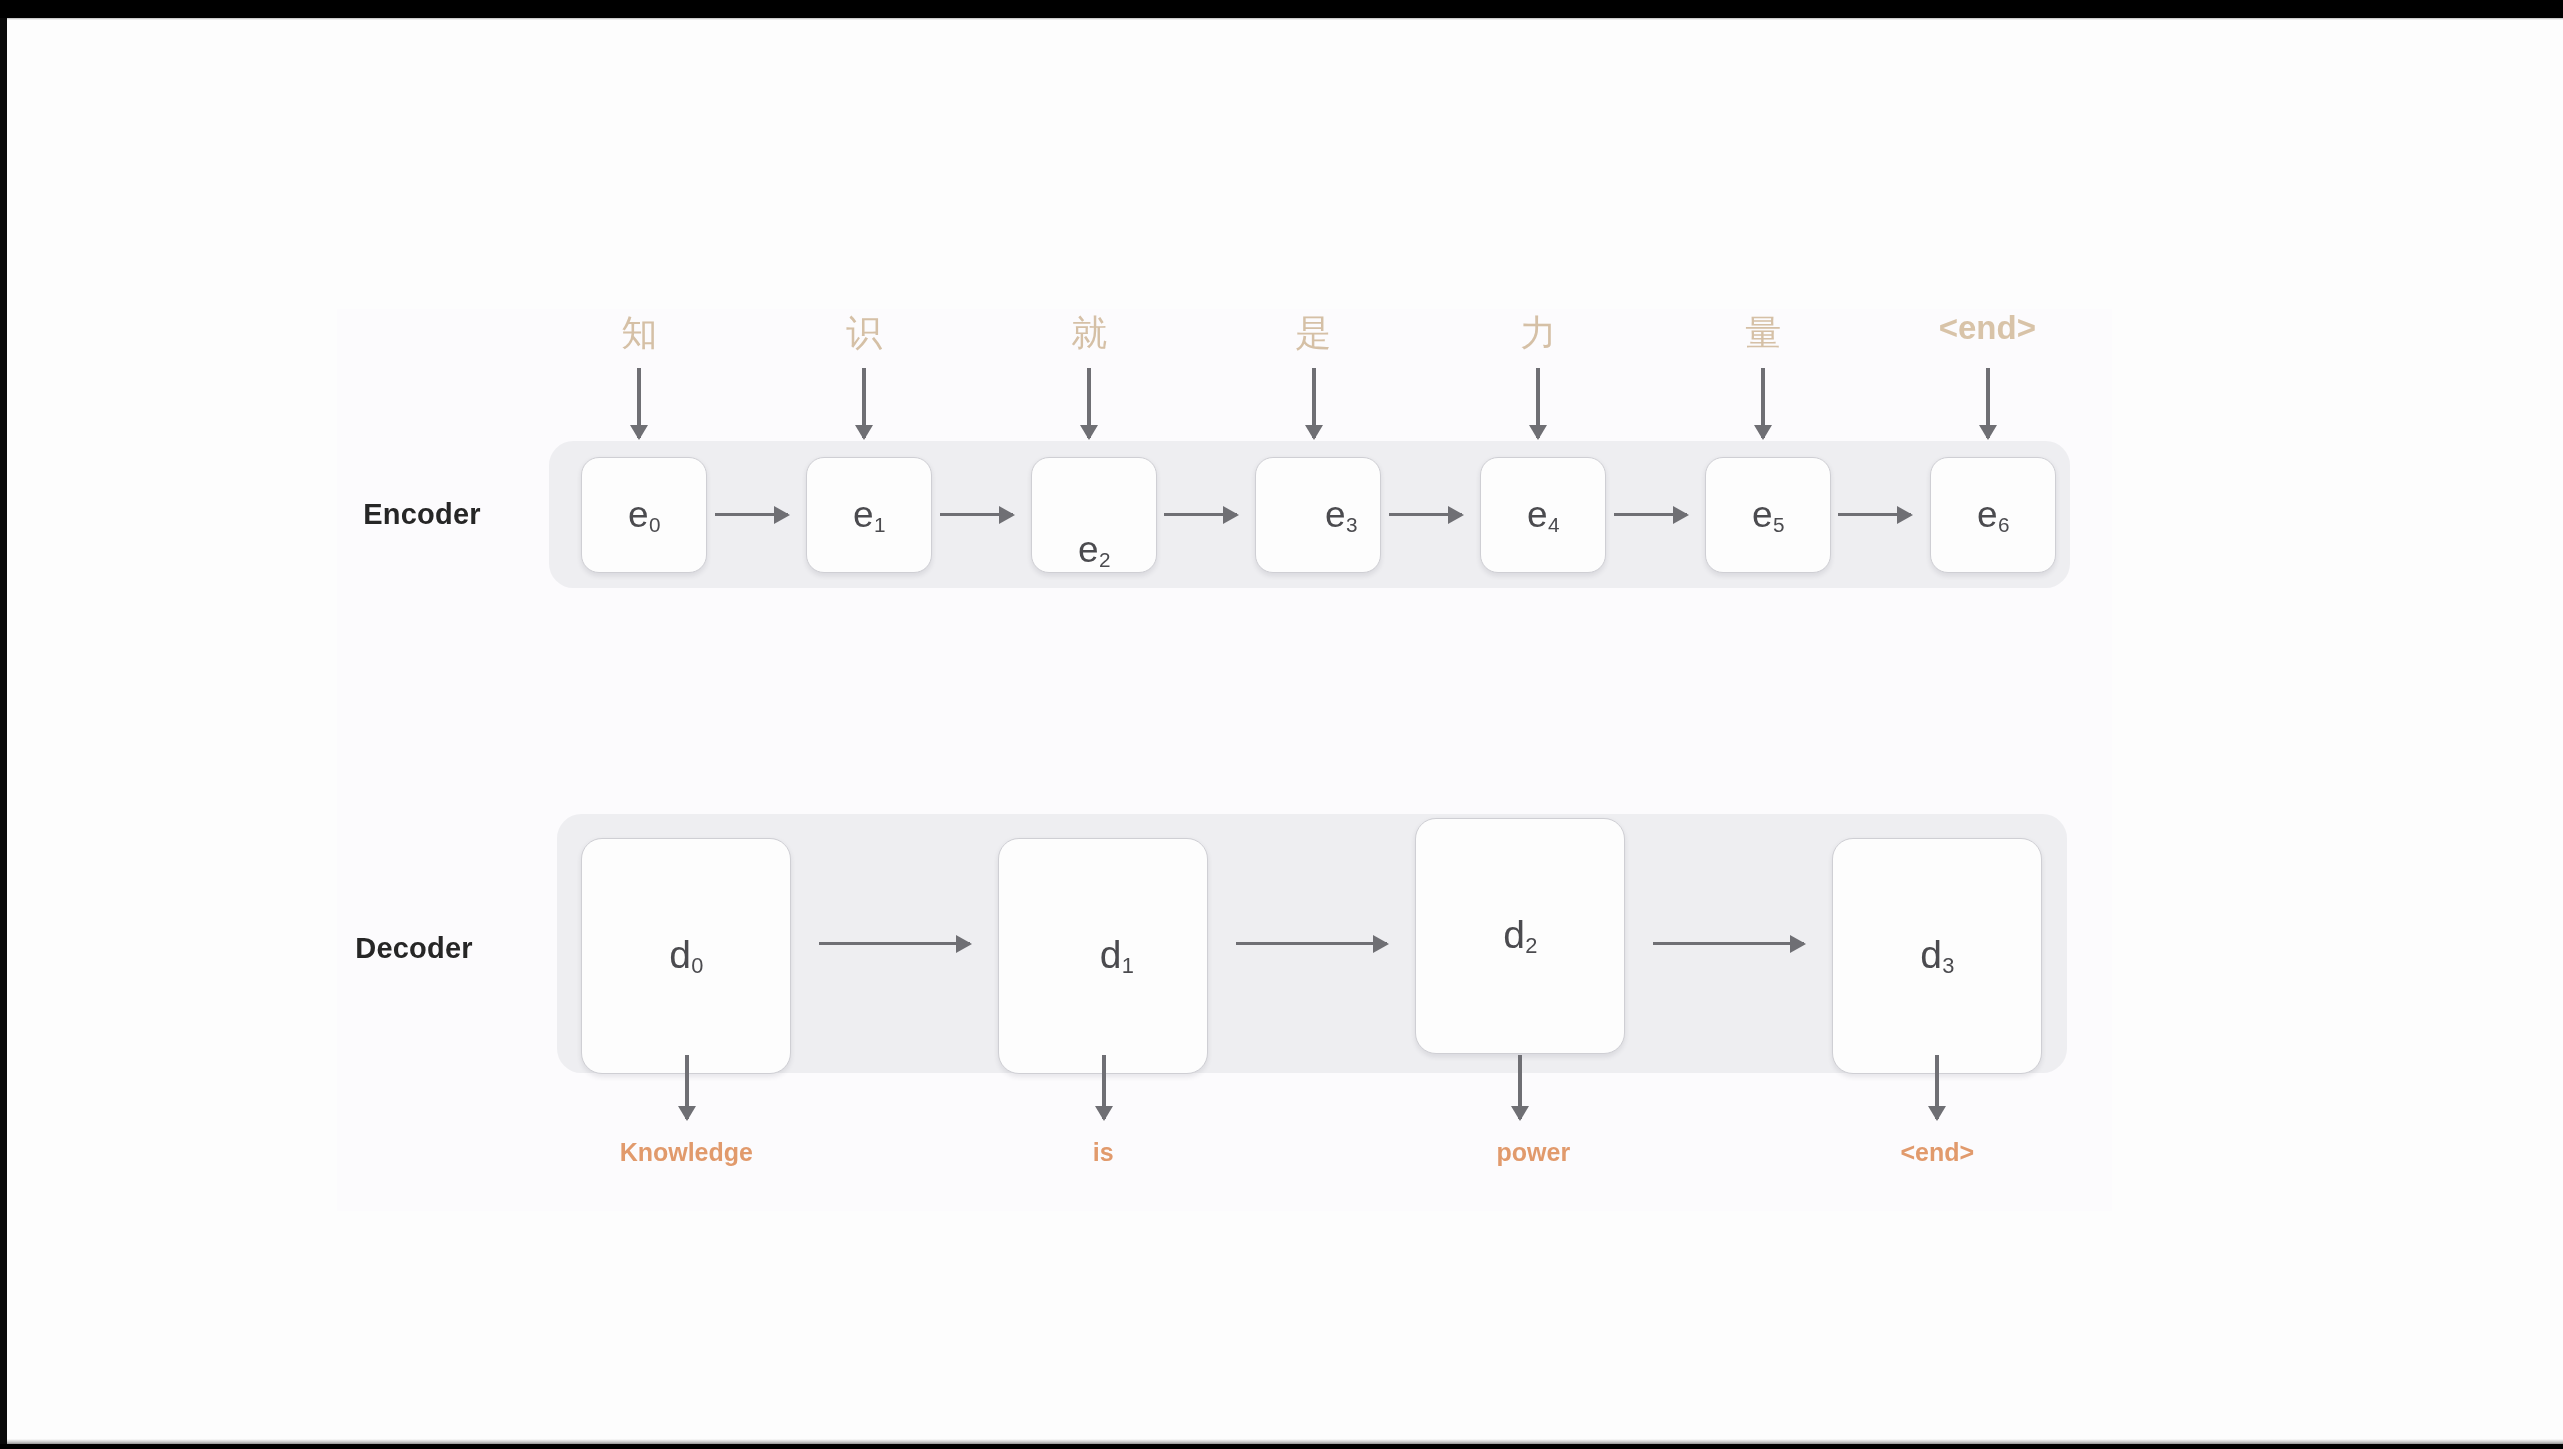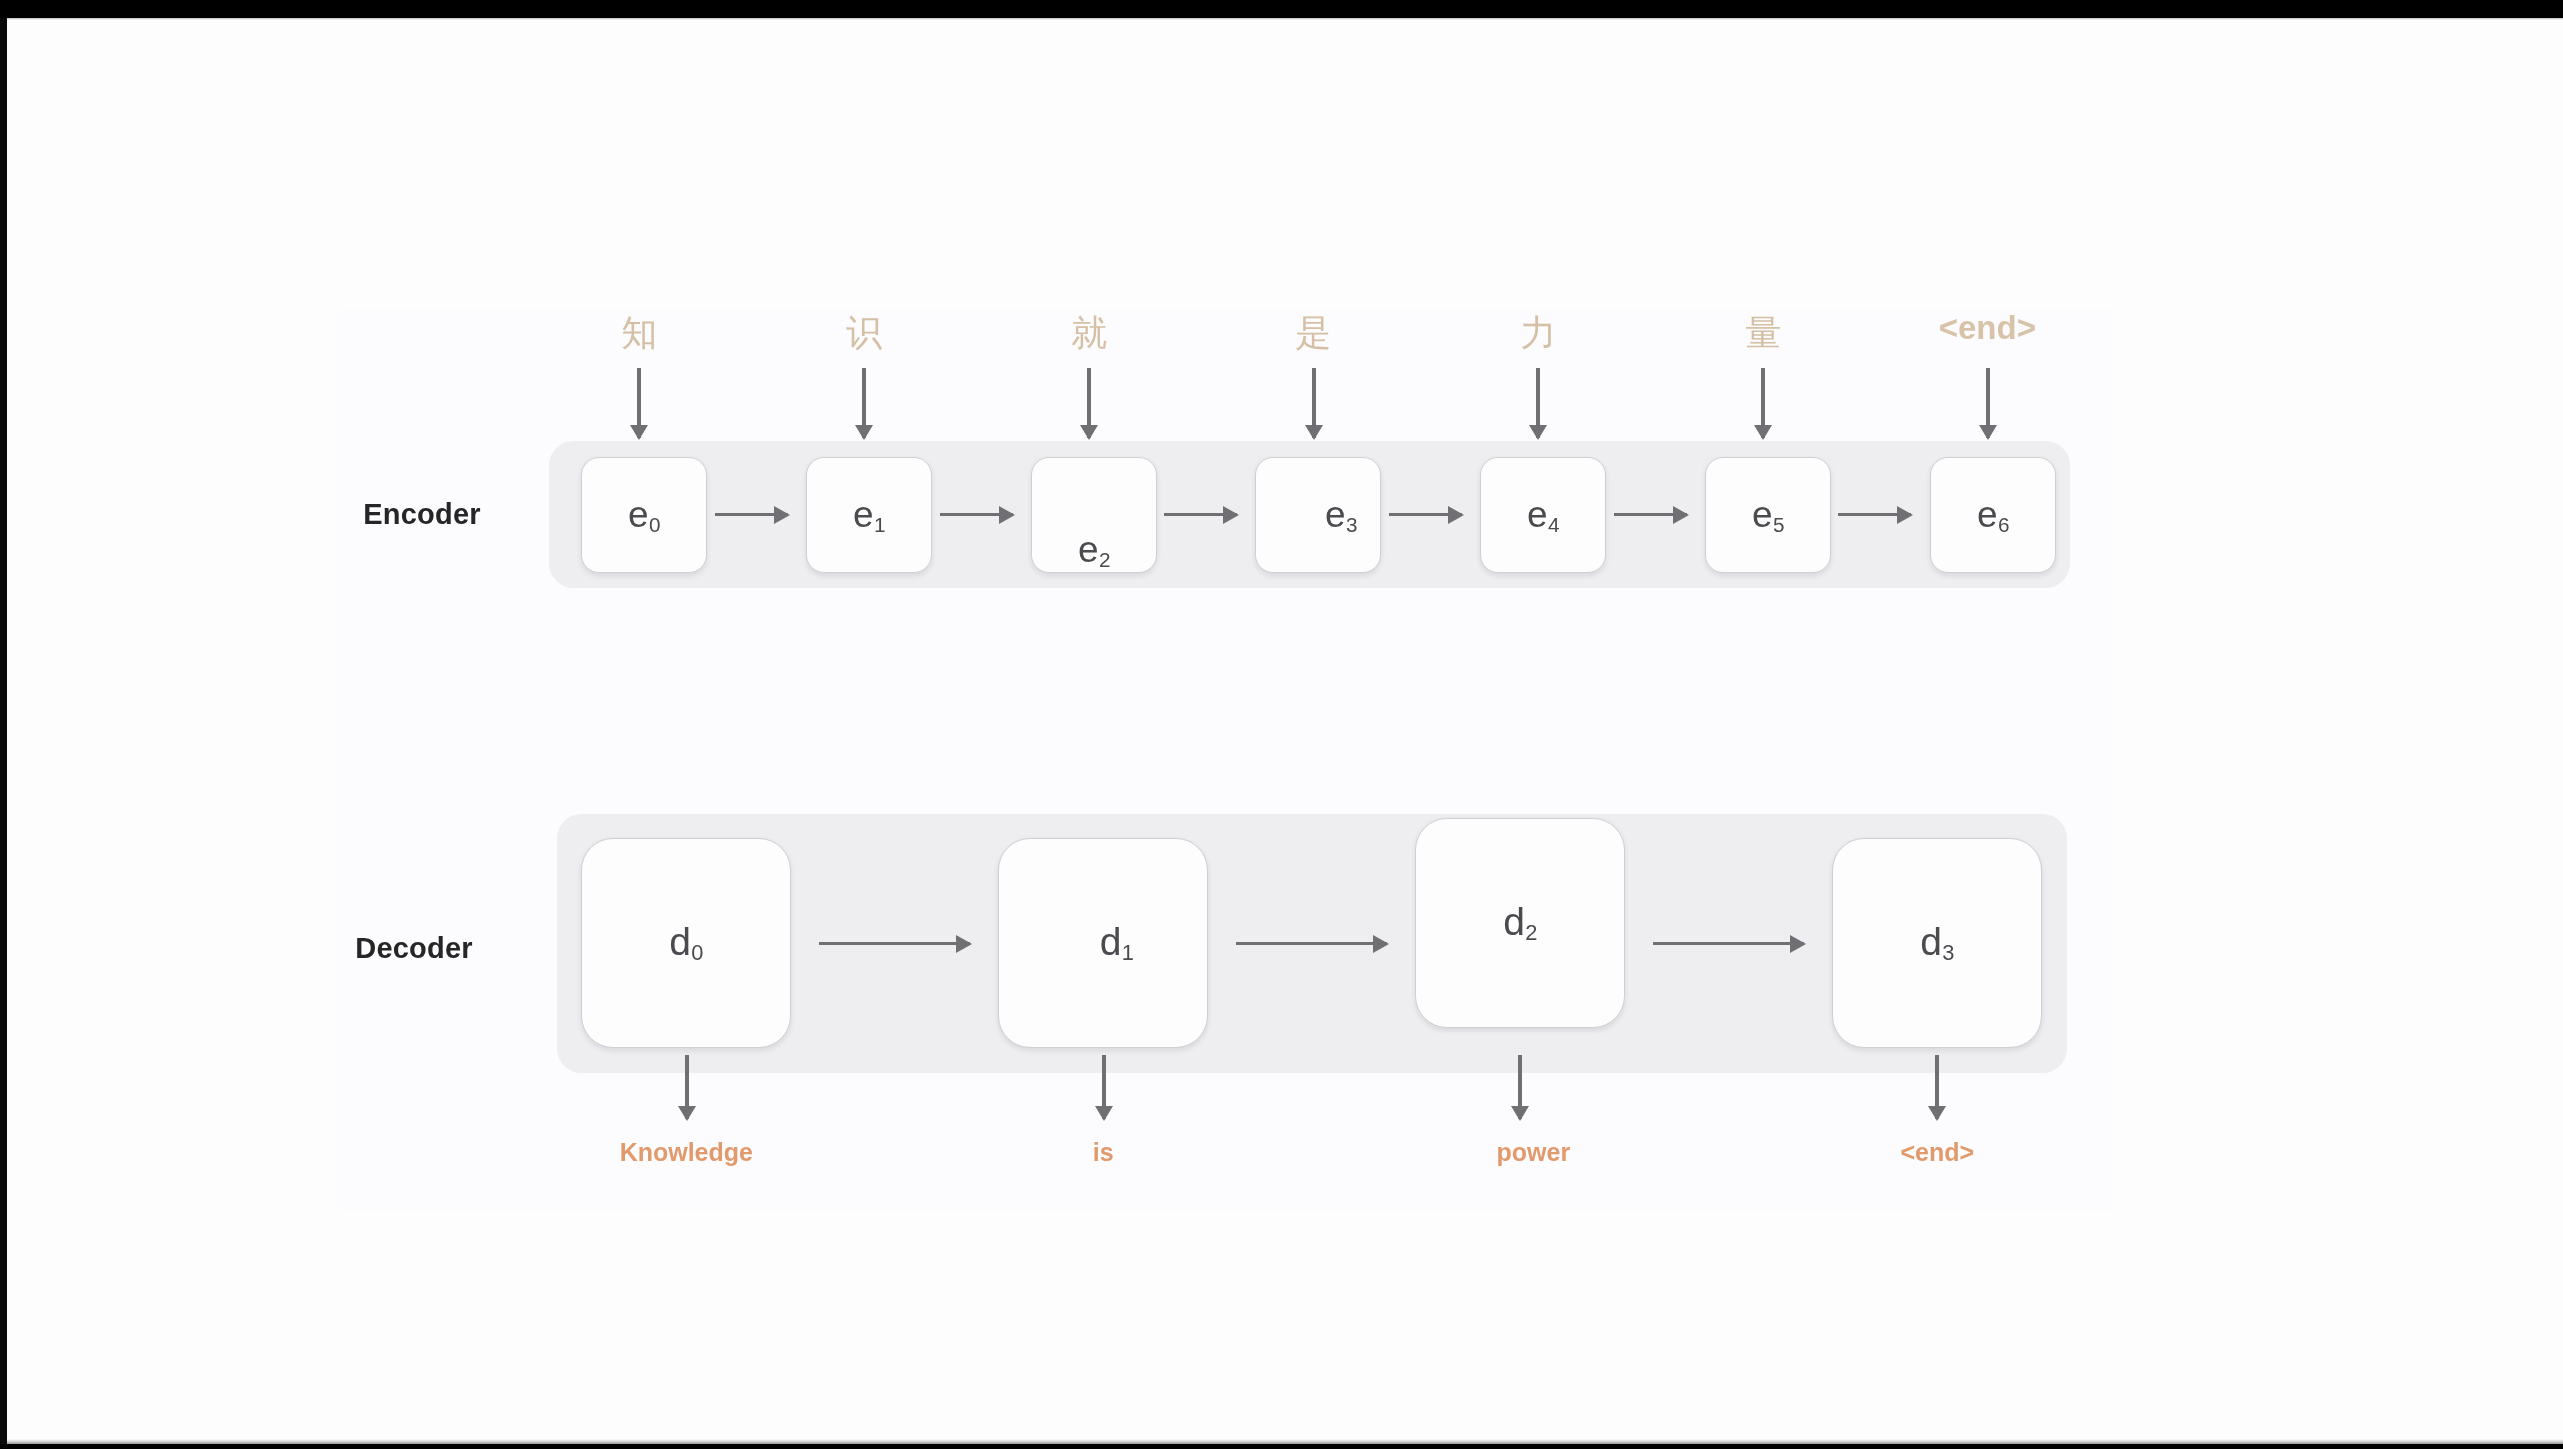--- a/index.html
+++ b/index.html
@@ -129,21 +129,21 @@
     font-size: 37px;
     letter-spacing: 0.4px;
     white-space: nowrap;
   }
   .cell .cell-text sub {
     font-size: 0.56em;
     vertical-align: -0.22em;
     letter-spacing: 0;
   }
   .cell.enc-cell { width: 126px; height: 116px; }
-  .cell.dec-cell { width: 210px; height: 210px; border-radius: 32px; }
+  .cell.dec-cell { width: 210px; height: 236px; border-radius: 21px; }
   .cell.dec-cell .cell-text { font-size: 39px; }
 
   
   .h-arrow {
     position: absolute;
     height: 3.3px;
   }
   .h-arrow .shaft {
     position: absolute;
     left: 0; top: 0;

